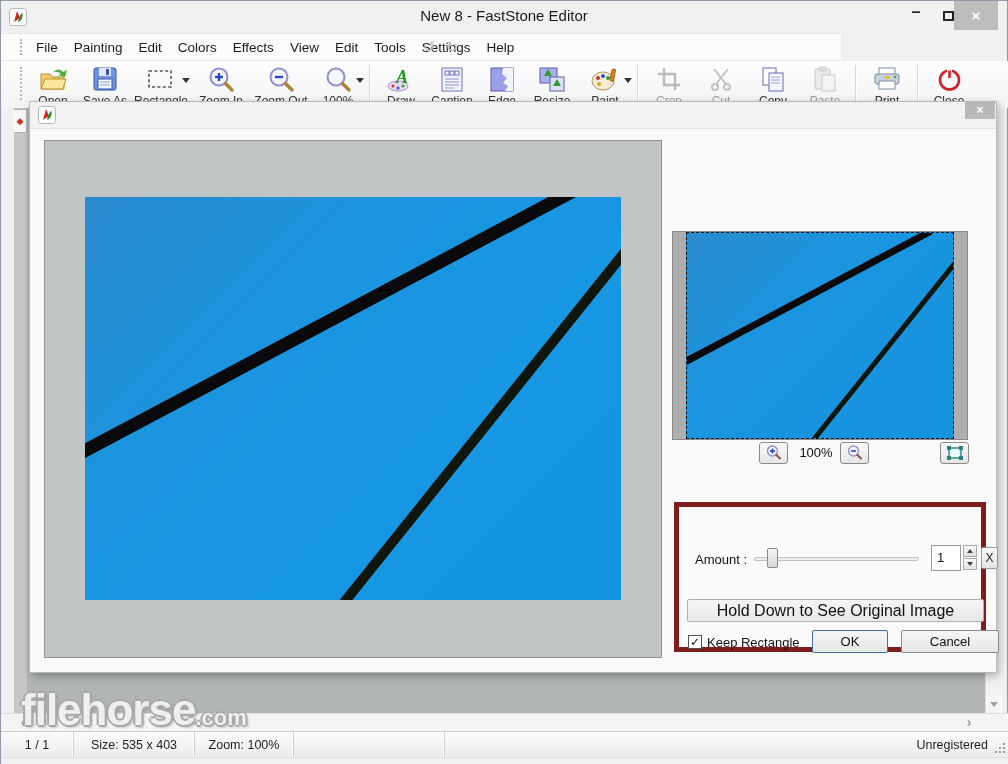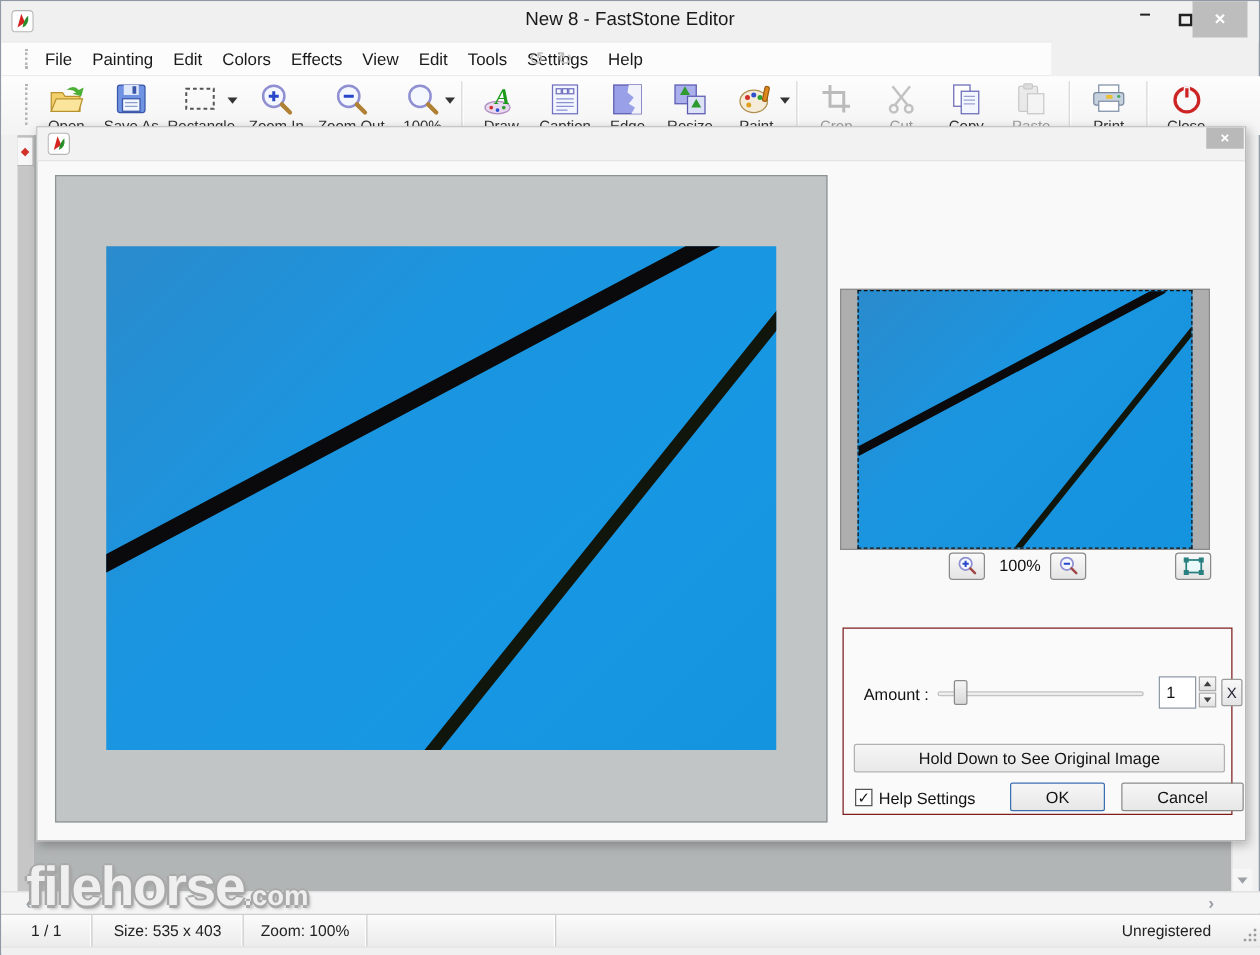--- a/index.html
+++ b/index.html
@@ -69,48 +69,48 @@
   .nav-label { position:absolute; left:642px; top:113px; width:296px; text-align:center; font-size:13px; color:#222; }
   .nav-frame { position:absolute; left:642px; top:129px; width:296px; height:209px; background:#aeaeae; border:1px solid #8a8a8a; }
   .nav-thumb { position:absolute; left:13px; top:0px; width:268px; height:207px; border:1px dashed #111; overflow:hidden;
     background:linear-gradient(135deg,#2a8bcd 0%,#1b95e0 40%,#1493de 100%); }
   .nline1 { width:280px; height:7px; left:-19px; top:60px; transform:rotate(-28deg); background:#0a0a0c; }
   .nline2 { width:240px; height:5px; left:78px; top:115px; transform:rotate(-51.3deg); background:#11160d; }
 
   .navbtn { position:absolute; top:340px; width:29px; height:22px; background:linear-gradient(#fafafa,#e4e4e4); border:1px solid #8a8a8a; border-radius:3px; display:flex; align-items:center; justify-content:center; }
   .nav-zoom-level { position:absolute; left:765px; top:343px; width:42px; text-align:center; font-size:13px; color:#111; }
 
-  .settings-panel { position:absolute; left:644px; top:400px; width:312px; height:150px; background:#fafafa; border:1px solid #7f1d1d; }
+  .settings-panel { position:absolute; left:644px; top:400px; width:312px; height:150px; background:#fafafa; border:5px solid #7f1d1d; }
   .amount-label { position:absolute; left:16px; top:45px; font-size:13px; color:#111; }
   .slider-track { position:absolute; left:75px; top:50px; width:165px; height:4px; background:#eeeeee; border:1px solid #c2c2c2; border-radius:2px; }
   .slider-thumb { position:absolute; left:88px; top:41px; width:11px; height:20px; background:linear-gradient(#f5f5f5,#d9d9d9); border:1px solid #8a8a8a; border-radius:2px; }
   .amount-input { position:absolute; left:252px; top:38px; width:30px; height:26px; background:#fff; border:1px solid #8f9aa5; font-size:13px; color:#111; padding-left:5px; line-height:24px; }
   .spinner { position:absolute; left:284px; top:38px; width:14px; height:26px; }
   .spin { position:absolute; left:0; width:14px; height:12px; background:linear-gradient(#f8f8f8,#e2e2e2); border:1px solid #ababab; display:flex; align-items:center; justify-content:center; }
   .spin.up { top:0; } .spin.down { top:13px; }
   .spin i { width:0; height:0; border-left:3px solid transparent; border-right:3px solid transparent; }
   .spin.up i { border-bottom:4px solid #404040; }
   .spin.down i { border-top:4px solid #404040; }
   .clear-btn { position:absolute; left:302px; top:40px; width:17px; height:22px; background:linear-gradient(#f8f8f8,#e4e4e4); border:1px solid #9a9a9a; border-radius:2px; font-size:12px; color:#223; text-align:center; line-height:20px; }
-  .hold-btn { position:absolute; left:8px; top:92px; width:297px; height:23px; background:linear-gradient(#f5f5f5,#e8e8e8); border:1px solid #b0b0b0; border-radius:2px; font-size:13px; color:#111; text-align:center; line-height:21px; }
+  .hold-btn { position:absolute; left:8px; top:92px; width:297px; height:23px; background:linear-gradient(#f5f5f5,#e8e8e8); border:1px solid #b0b0b0; border-radius:2px; font-size:16px; color:#111; text-align:center; line-height:21px; }
   .checkbox { position:absolute; left:9px; top:128px; width:14px; height:14px; background:#fff; border:1px solid #555; font-size:12px; font-weight:bold; color:#111; line-height:12px; text-align:center; }
   .keep-label { position:absolute; left:28px; top:128px; font-size:13px; color:#111; }
   .btn { position:absolute; top:123px; height:23px; background:linear-gradient(#f6f6f6,#e7e7e7); border-radius:2px; font-size:13px; color:#111; text-align:center; line-height:21px; }
   .ok-btn { left:133px; width:76px; border:1px solid #3c6fb0; }
   .cancel-btn { left:222px; width:98px; border:1px solid #8a8a8a; }
 
   
 
   
   .hscroll { position:absolute; left:0; top:712px; width:1008px; height:18px; background:#f4f4f4; border-top:1px solid #dddddd; z-index:5; }
   .harrow { position:absolute; top:1px; width:16px; height:16px; color:#9aa0a6; font-size:14px; font-weight:bold; text-align:center; line-height:15px; }
   .harrow.left { left:14px; } .harrow.right { left:960px; }
   .statusbar { position:absolute; left:0; top:730px; width:1008px; height:26px; background:linear-gradient(#fbfbfb,#ececec); border-top:1px solid #cfcfcf; z-index:30; display:flex; align-items:center; font-size:12.5px; color:#222;text-align:center; }
   .st-cell { height:100%; display:flex; align-items:center; justify-content:center; border-right:1px solid #cdcdcd; box-shadow:inset -1px 0 0 #ffffff; }
-  .st-1 { width:73px; } .st-2 { width:121px; } .st-3 { width:99px; } .st-4 { width:151px; } .st-5 { flex:1; justify-content:flex-end; border-right:none; box-shadow:none; padding-right:40px; }
+  .st-1 { width:73px; } .st-2 { width:121px; } .st-3 { width:99px; } .st-4 { width:151px; } .st-5 { flex:1; justify-content:flex-end; border-right:none; box-shadow:none; padding-right:21px; }
   .st-grip { position:absolute; right:3px; bottom:3px; }
   .frame-bottom { position:absolute; left:0; top:756px; width:1008px; height:8px; background:#f0f0f0; border-top:1px solid #e0e0e0; }
 
   svg { display:block; }
 </style>
 </head>
 <body>
 
 <div id="window">
 
@@ -442,21 +442,21 @@
           <div class="spin up">
               <i></i>
             </div>
           <div class="spin down">
               <i></i>
             </div>
         </div>
         <div class="clear-btn">X</div>
         <div class="hold-btn">Hold Down to See Original Image</div>
         <div class="checkbox">✓</div>
-        <span class="keep-label">Help Settings</span>
+        <span class="keep-label">Keep Rectangle</span>
         <div class="btn ok-btn">OK</div>
         <div class="btn cancel-btn">Cancel</div>
       </div>
     </div>
   </div>
 
   <div class="hscroll">
     <div class="harrow left">‹</div>
     <div class="harrow right">›</div>
   </div>

